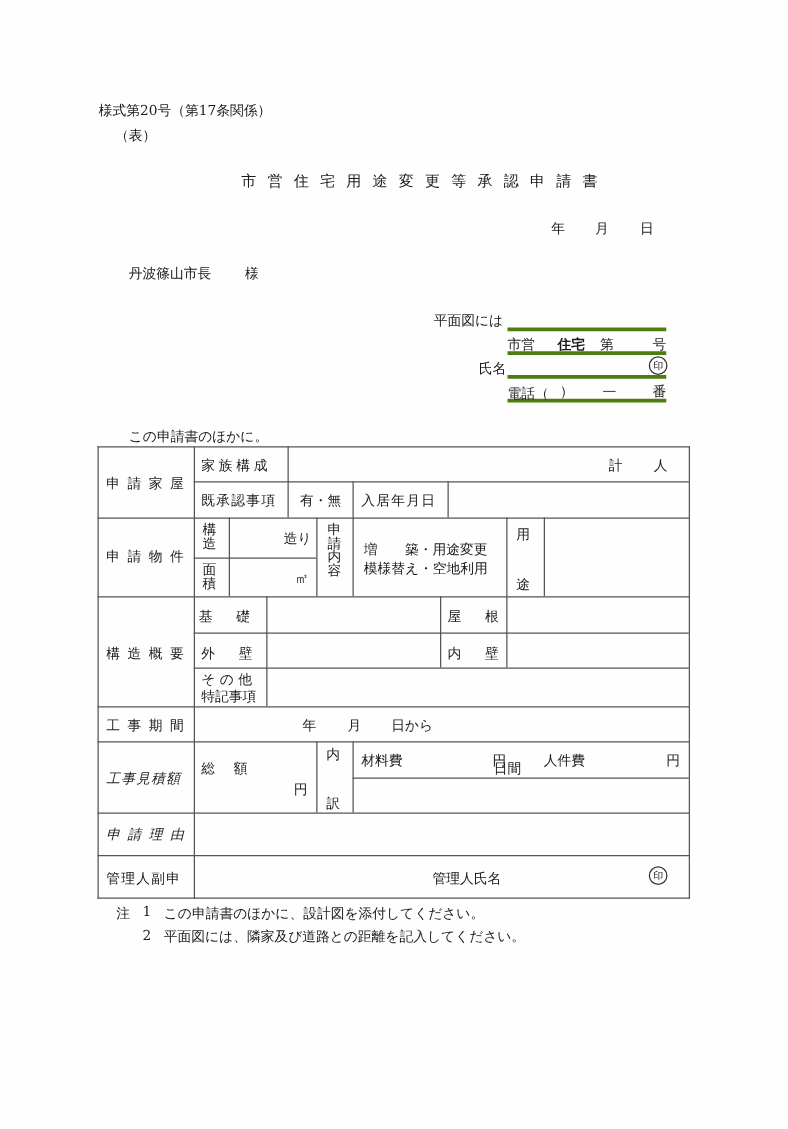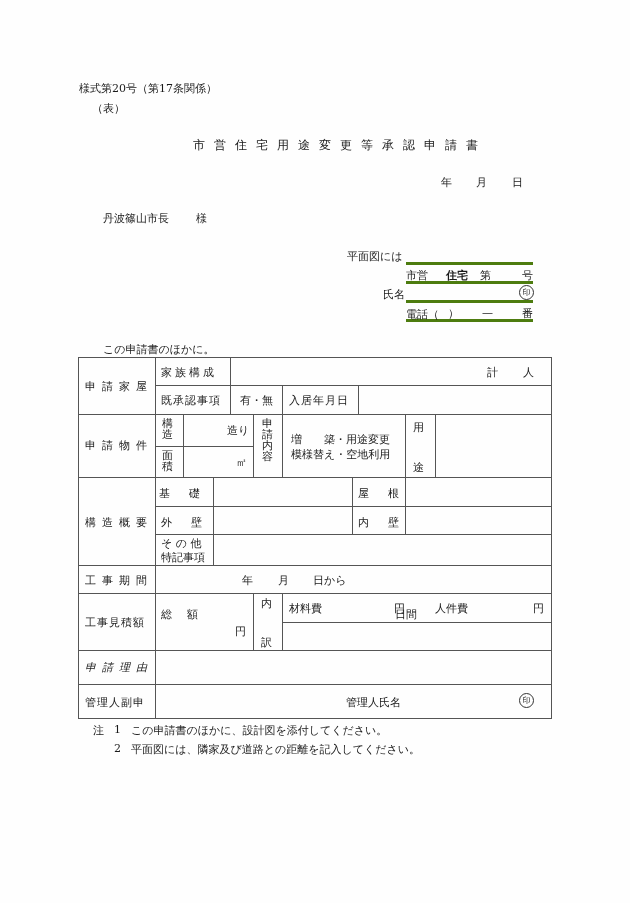--- a/index.html
+++ b/index.html
@@ -128,21 +128,21 @@
 <div class="abs" style="left:161px;top:550px;">特記事項</div>
 <div class="abs" style="left:214px;top:535px;width:337px;height:30px;"></div>
 
 <div class="abs sp" style="left:85px;top:573px;">工事期間</div>
 <div class="abs" style="left:156px;top:566px;width:395px;height:27px;"></div>
 <div class="abs" style="left:242px;top:573px;">年</div>
 <div class="abs" style="left:278px;top:573px;">月</div>
 <div class="abs" style="left:313px;top:573px;">日から</div>
 <div class="abs" style="left:395px;top:573px;margin-top:34px;">日間</div>
 
-<div class="abs" style="left:85px;top:615px;letter-spacing:1px;">工事見積額</div>
+<div class="abs" style="left:85px;top:615px;letter-spacing:1px;font-style:italic;">工事見積額</div>
 <div class="abs" style="left:161px;top:607px;letter-spacing:2px;">総　額</div>
 <div class="abs" style="left:235px;top:624px;">円</div>
 <div class="abs" style="left:156px;top:594px;width:97px;height:56px;"></div>
 <div class="abs" style="left:261px;top:596px;">内</div>
 <div class="abs" style="left:261px;top:635px;">訳</div>
 <div class="abs" style="left:289px;top:601px;">材料費</div>
 <div class="abs" style="left:394px;top:601px;">円</div>
 <div class="abs" style="left:435px;top:601px;">人件費</div>
 <div class="abs" style="left:533px;top:601px;">円</div>
 <div class="abs" style="left:283px;top:594px;width:268px;height:28px;"></div>

